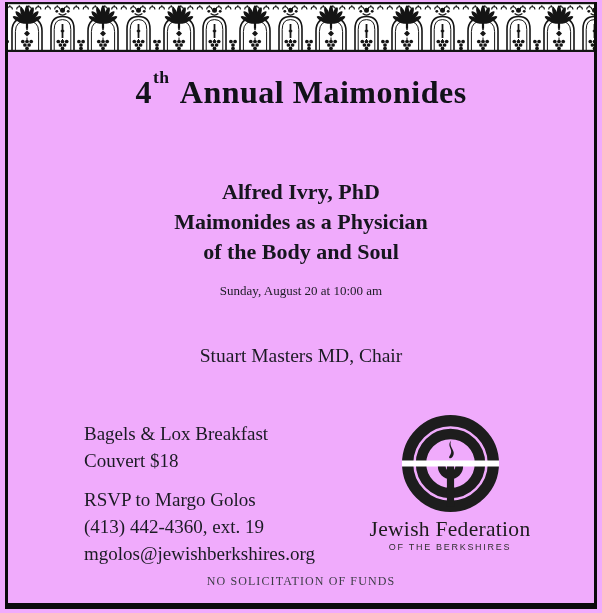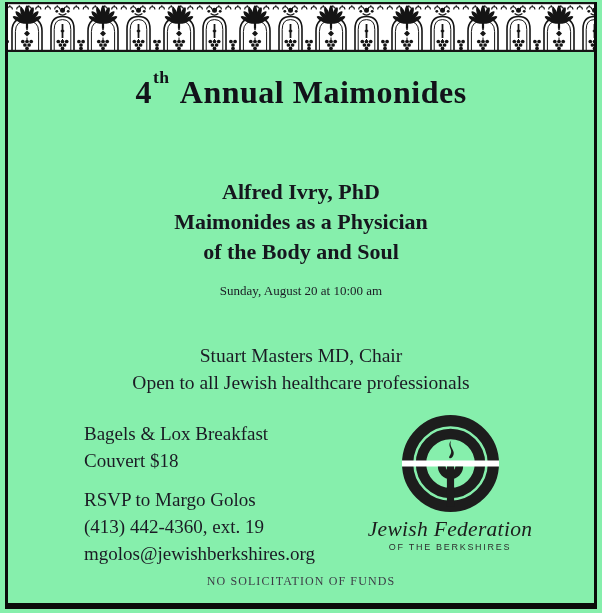--- a/index.html
+++ b/index.html
@@ -1,18 +1,18 @@
 <!DOCTYPE html>
 <html><head>
 <meta charset="utf-8">
 <style>
   html,body { margin:0; padding:0; background:#e8e8e8; }
   .page {
     position:relative; width:602px; height:613px;
-    background:#86efac; overflow:hidden;
+    background:#f0abfc; overflow:hidden;
     font-family:"Liberation Serif", serif;
     color:#16161e;
   }
   .frame {
     position:absolute; left:5px; right:5px; top:2px; bottom:4px;
     border:3px solid #0b0b0b; border-top-width:0; border-bottom-width:6px;
     pointer-events:none;
   }
   .frieze { position:absolute; top:2px; left:5px; right:5px; height:50px; }
   .frieze svg { display:block; }
@@ -32,21 +32,21 @@
   .details-block {
     position:absolute; left:84px; top:420px;
     font-size:19px; line-height:27px; text-align:left; color:#1b1b24;
   }
   .rsvp-group { margin-top:12px; }
 
   .logo-block { position:absolute; left:350px; top:415px; width:200px; text-align:center; }
   .logo-mark { display:block; margin:0 auto; }
   .logo-name {
     font-family:"Liberation Serif", serif; font-size:21.5px; line-height:24px;
-    color:#1c1c1c; margin-top:5px; letter-spacing:0.3px;font-style:italic;
+    color:#1c1c1c; margin-top:5px; letter-spacing:0.3px;
   }
   .logo-sub {
     font-family:"Liberation Sans", sans-serif; font-size:9px; line-height:11px;
     letter-spacing:1.7px; color:#2e2e2e; margin-top:1px;
   }
 
   .footer { top:574px; font-size:12px; letter-spacing:1.1px; color:#3c3c46; }
 </style>
 </head>
 <body>
@@ -167,21 +167,20 @@
     <div>Maimonides as a Physician</div>
     <div>of the Body and Soul</div>
   </div>
 
   <div class="centered event-block">
     <div>Sunday, August 20 at 10:00 am</div>
   </div>
 
   <div class="centered chair-block">
     <div>Stuart Masters MD, Chair</div>
-    <div>Open to all Jewish healthcare professionals</div>
   </div>
 
   <div class="details-block">
     <div class="breakfast-group">
       <div>Bagels &amp; Lox Breakfast</div>
       <div>Couvert $18</div>
     </div>
     <div class="rsvp-group">
       <div>RSVP to Margo Golos</div>
       <div>(413) 442-4360, ext. 19</div>

